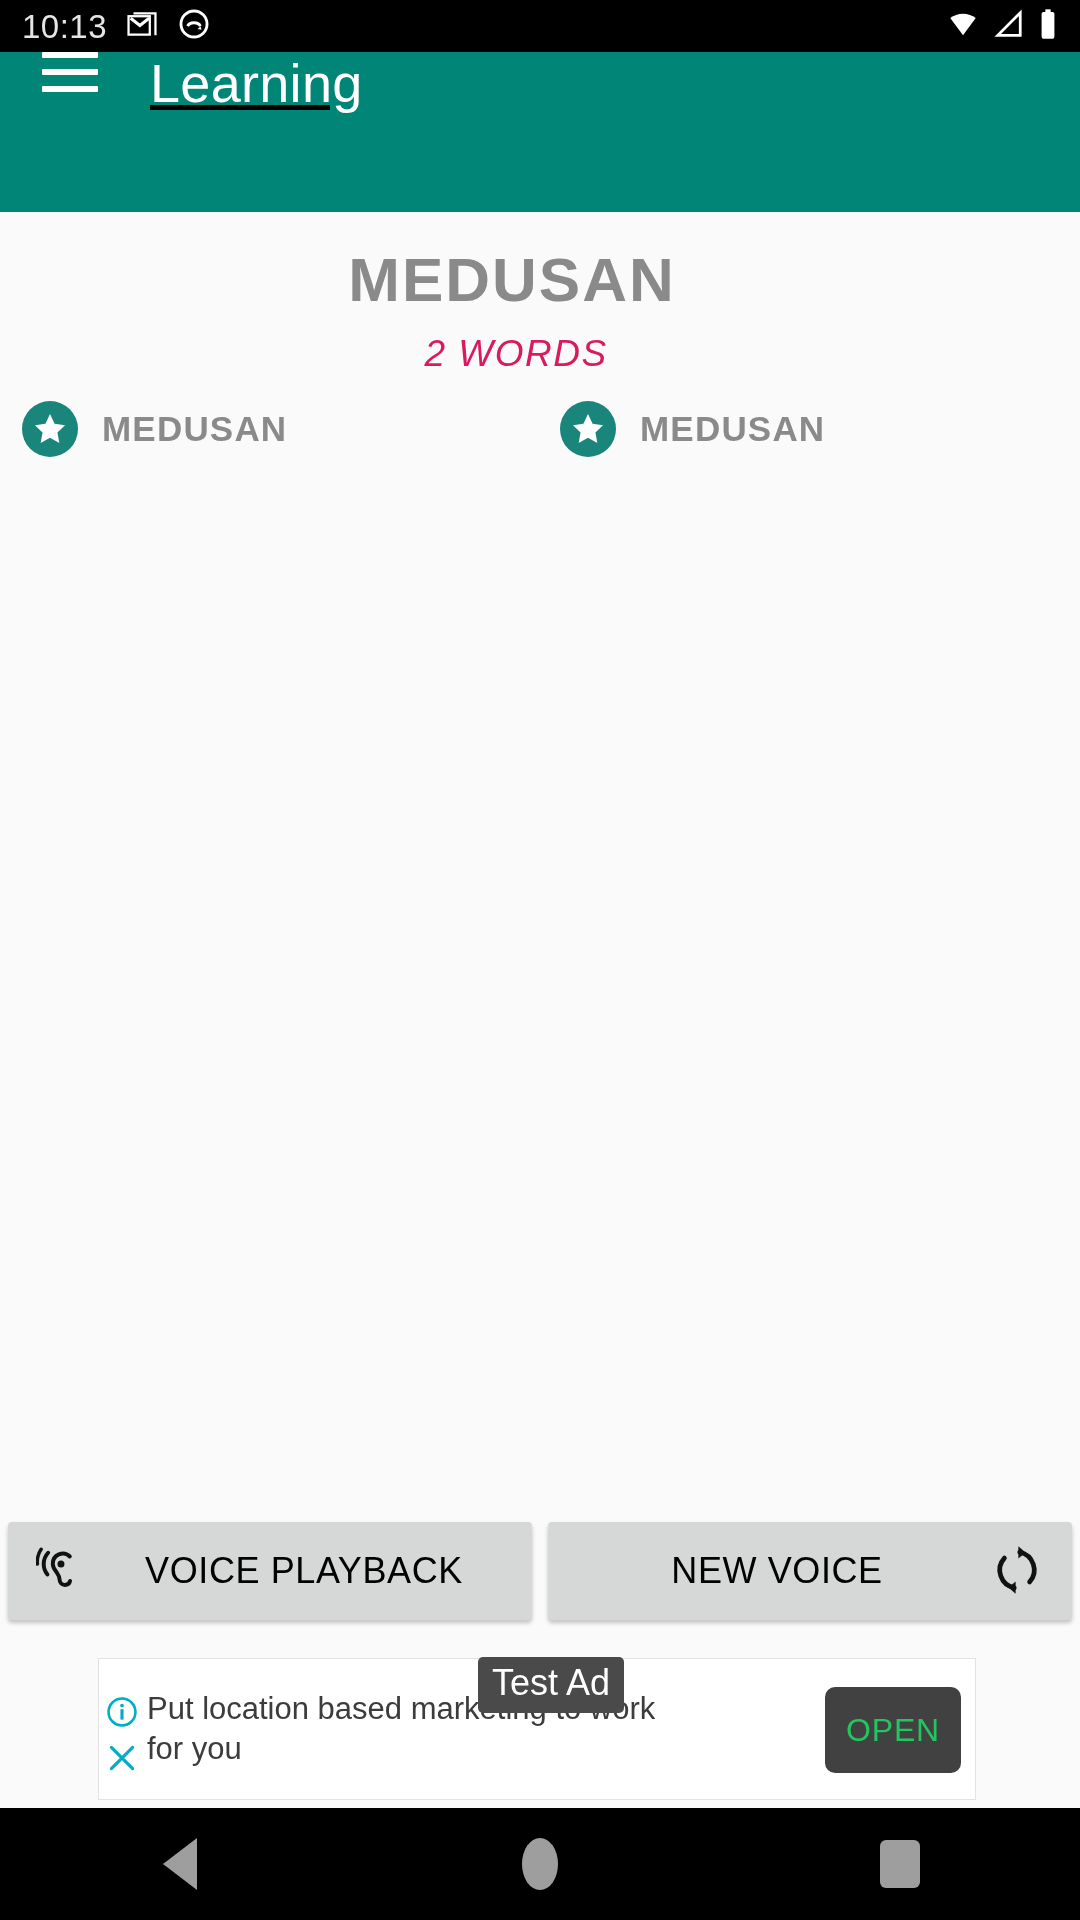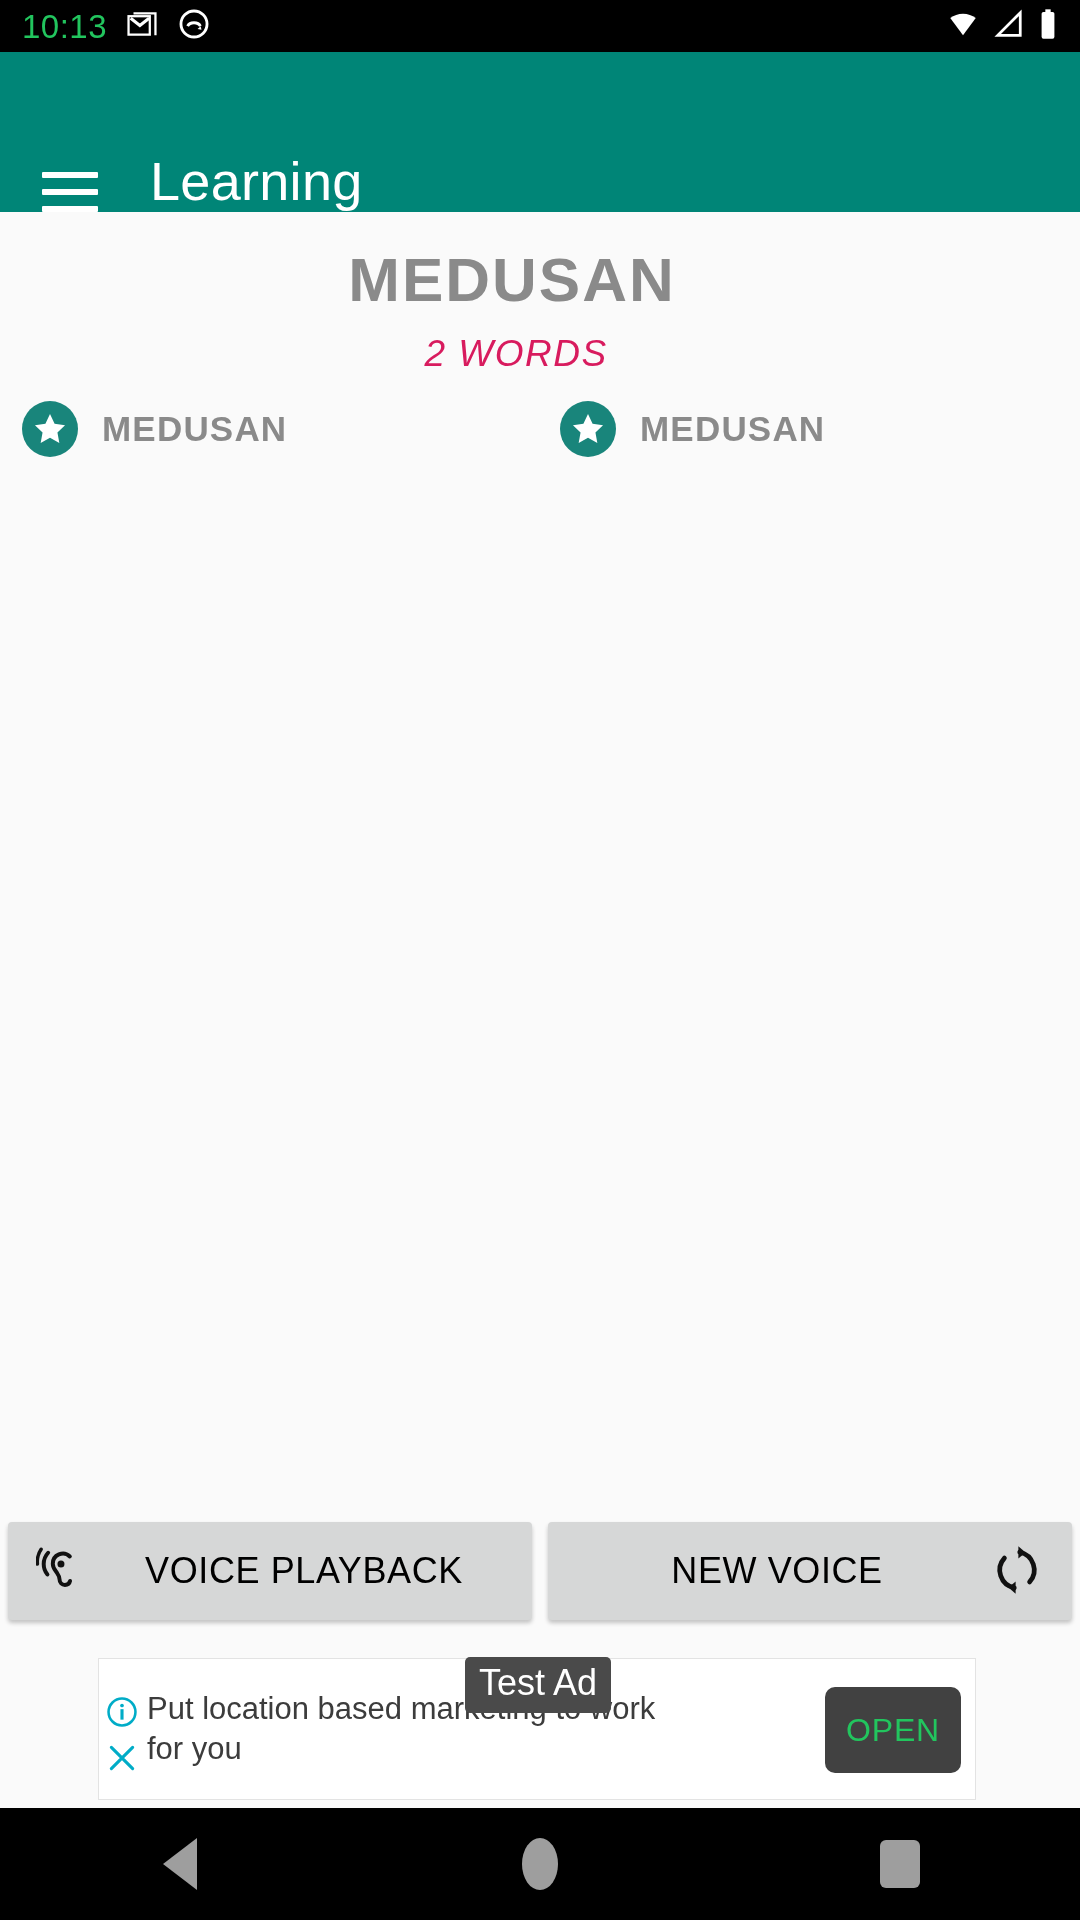--- a/index.html
+++ b/index.html
@@ -7,33 +7,33 @@
     width:1080px; height:1920px;
     background:#000;
     font-family:"Liberation Sans", sans-serif;
     overflow:hidden;
   }
   #screen { position:relative; width:1080px; height:1920px; background:#FAFAFA; }
 
   
   .statusbar {
     position:absolute; top:0; left:0; width:1080px; height:52px;
-    background:#000; color:#22c55e;
+    background:#000; color:#e5e5e5;
     display:flex; align-items:center; justify-content:space-between;
     padding:0 22px;
   }
   .sb-left { display:flex; align-items:center; gap:18px; }
   .sb-clock { font-size:33px; letter-spacing:.5px; line-height:1; font-weight:400; }
   .sb-right { display:flex; align-items:center; gap:13px; }
 
   
   .appbar {
     position:absolute; top:52px; left:0; width:1080px; height:160px;
     background:#008577;
-    display:flex; align-items:flex-end;
+    display:flex; align-items:flex-start;text-decoration:underline;
   }
   .hamburger {
     width:56px; height:40px; margin-left:42px;
     display:flex; flex-direction:column; justify-content:space-between;
     cursor:pointer;
   }
   .hamburger span { display:block; height:6px; background:#fff; border-radius:1px; }
   .appbar-title {
     margin-left:52px; color:#fff; font-size:54px; font-weight:400;
     letter-spacing:.3px;
@@ -103,21 +103,21 @@
     font-size:31px; line-height:1.28; color:#3C3C3C;
   }
   .ad-open {
     position:absolute; right:14px; top:28px;
     width:136px; height:86px; border-radius:10px;
     background:#414141; color:#22c55e; border:none; cursor:pointer;
     font-size:32px; letter-spacing:.8px;
     display:flex; align-items:center; justify-content:center;
   }
   .ad-test-badge {
-    position:absolute; left:465px; top:1657px;
+    position:absolute; left:478px; top:1657px;
     background:#4A4A4A; color:#fff;
     font-size:36px; padding:5px 14px 9px; border-radius:5px;
     z-index:5; white-space:nowrap;
   }
 
   
   .navbar {
     position:absolute; bottom:0; left:0; width:1080px; height:112px;
     background:#000; display:flex; align-items:center; justify-content:space-around;
   }

